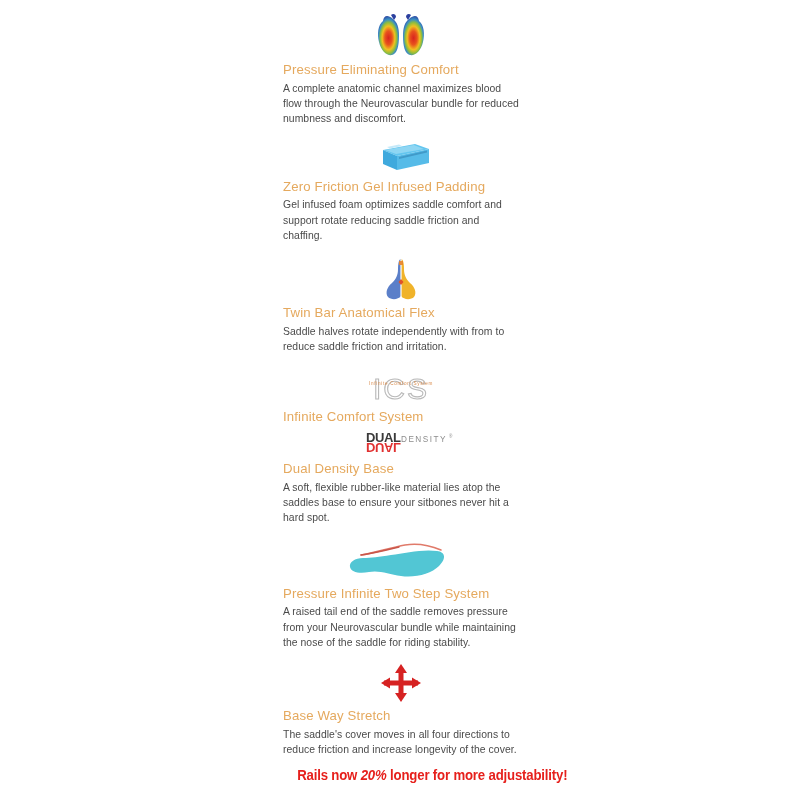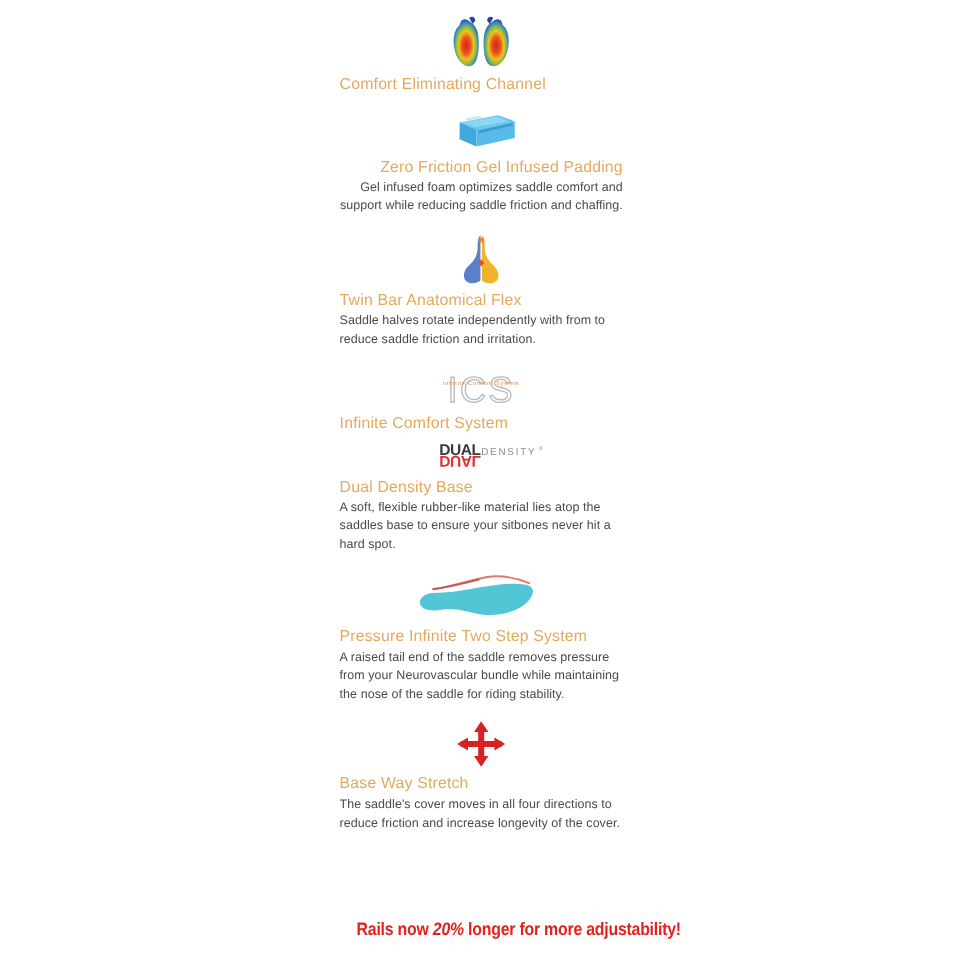--- a/index.html
+++ b/index.html
@@ -118,41 +118,44 @@
           </defs>
 
           <path d="M19 7 C13 2 10 4 9 9 C4 13 3 22 5 30 C7 39 13 44 18 43 C23 42 25 34 25 24 C25 15 23 10 19 7 Z" fill="url(#pm)"></path>
 
           <path d="M35 7 C41 2 44 4 45 9 C50 13 51 22 49 30 C47 39 41 44 36 43 C31 42 29 34 29 24 C29 15 31 10 35 7 Z" fill="url(#pm)"></path>
 
           <path d="M17 3 C19 1 22 2 22 5 L20 8 Z" fill="#2b3f9e"></path>
           <path d="M37 3 C35 1 32 2 32 5 L34 8 Z" fill="#2b3f9e"></path>
         </svg>
       </div>
-      <div class="feature-title">Comfort Eliminating Channel</div>
-    </div>
-
-    <div class="feature" style="margin-top:14px;text-align:right;">
+      <div class="feature-title">Pressure Eliminating Comfort</div>
+      <div class="feature-body">
+        <p>A complete anatomic channel maximizes blood flow through the Neurovascular bundle for reduced numbness and discomfort.</p>
+      </div>
+    </div>
+
+    <div class="feature" style="margin-top:14px;">
       <div class="icon-wrap">
         <svg class="icon-gelblock" viewBox="0 0 64 34">
 
           <path d="M14 9 L46 3 L60 8 L28 15 Z" fill="#63c6ef"></path>
           <path d="M16 9 L45 4 L55 8 L27 13 Z" fill="#9ad9f4" opacity="0.8"></path>
 
           <path d="M14 9 L28 15 L28 29 L14 23 Z" fill="#3fa9dd"></path>
 
           <path d="M28 15 L60 8 L60 22 L28 29 Z" fill="#56bbe8"></path>
 
           <path d="M30 16 L58 9.5 L58 11.5 L30 18 Z" fill="#2f7fae" opacity="0.55"></path>
           <path d="M18 6 L30 3.4 L33 5 L21 7.6 Z" fill="#bfe7f8" opacity="0.9"></path>
         </svg>
       </div>
       <div class="feature-title">Zero Friction Gel Infused Padding</div>
       <div class="feature-body">
-        <p>Gel infused foam optimizes saddle comfort and support while reducing saddle friction and chaffing.</p>
+        <p>Gel infused foam optimizes saddle comfort and support rotate reducing saddle friction and chaffing.</p>
       </div>
     </div>
 
     <div class="feature" style="margin-top:14px;">
       <div class="icon-wrap">
         <svg class="icon-twinbar" viewBox="0 0 40 44">
 
           <path d="M20 2 C18 2 17 6 17 12 C17 18 15 22 11 26 C6 30 4 36 7 40 C10 43 17 43 20 39 Z" fill="#5b7fc9"></path>
 
           <path d="M20 2 C22 2 23 6 23 12 C23 18 25 22 29 26 C34 30 36 36 33 40 C30 43 23 43 20 39 Z" fill="#f0b32a"></path>

